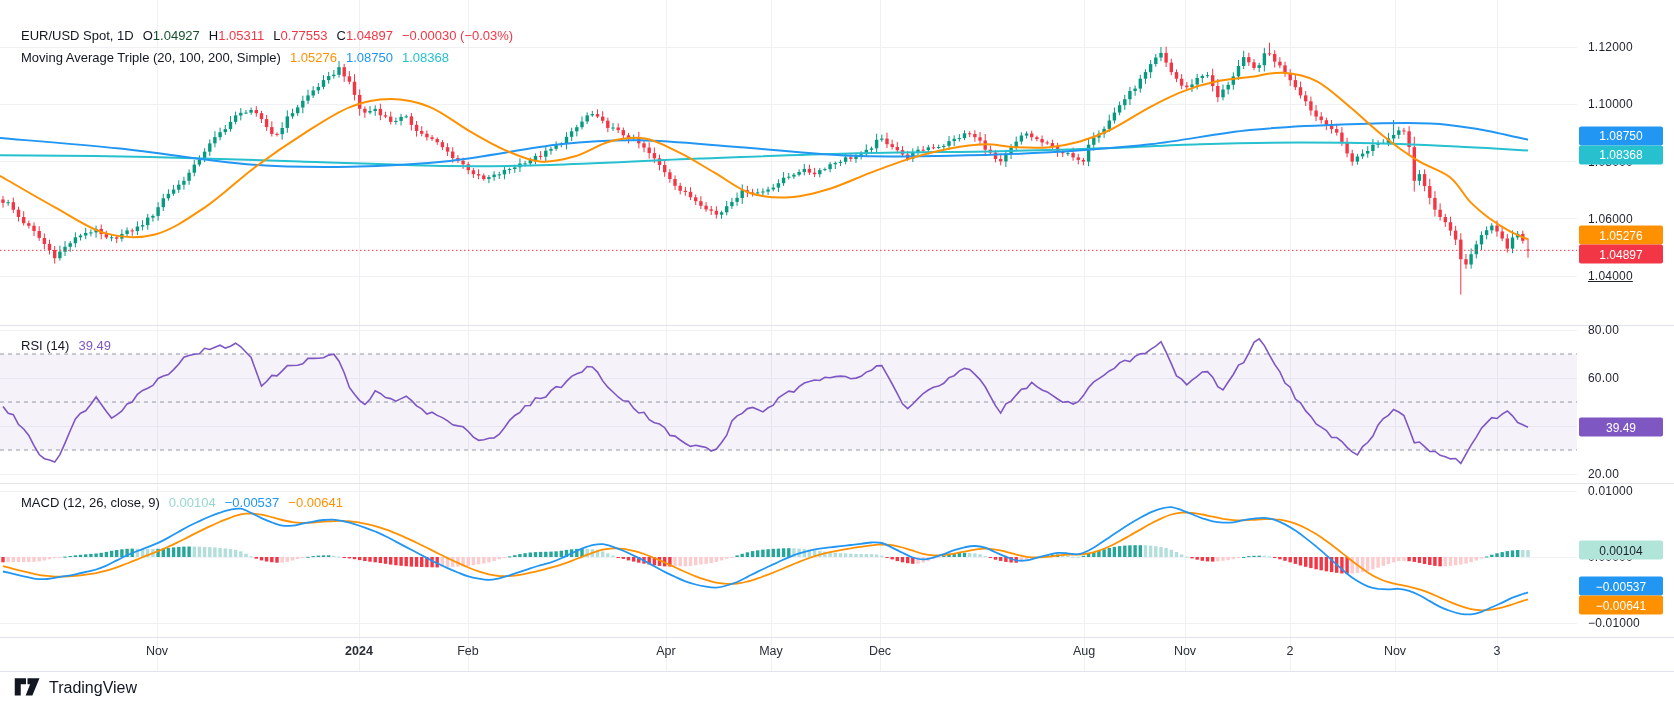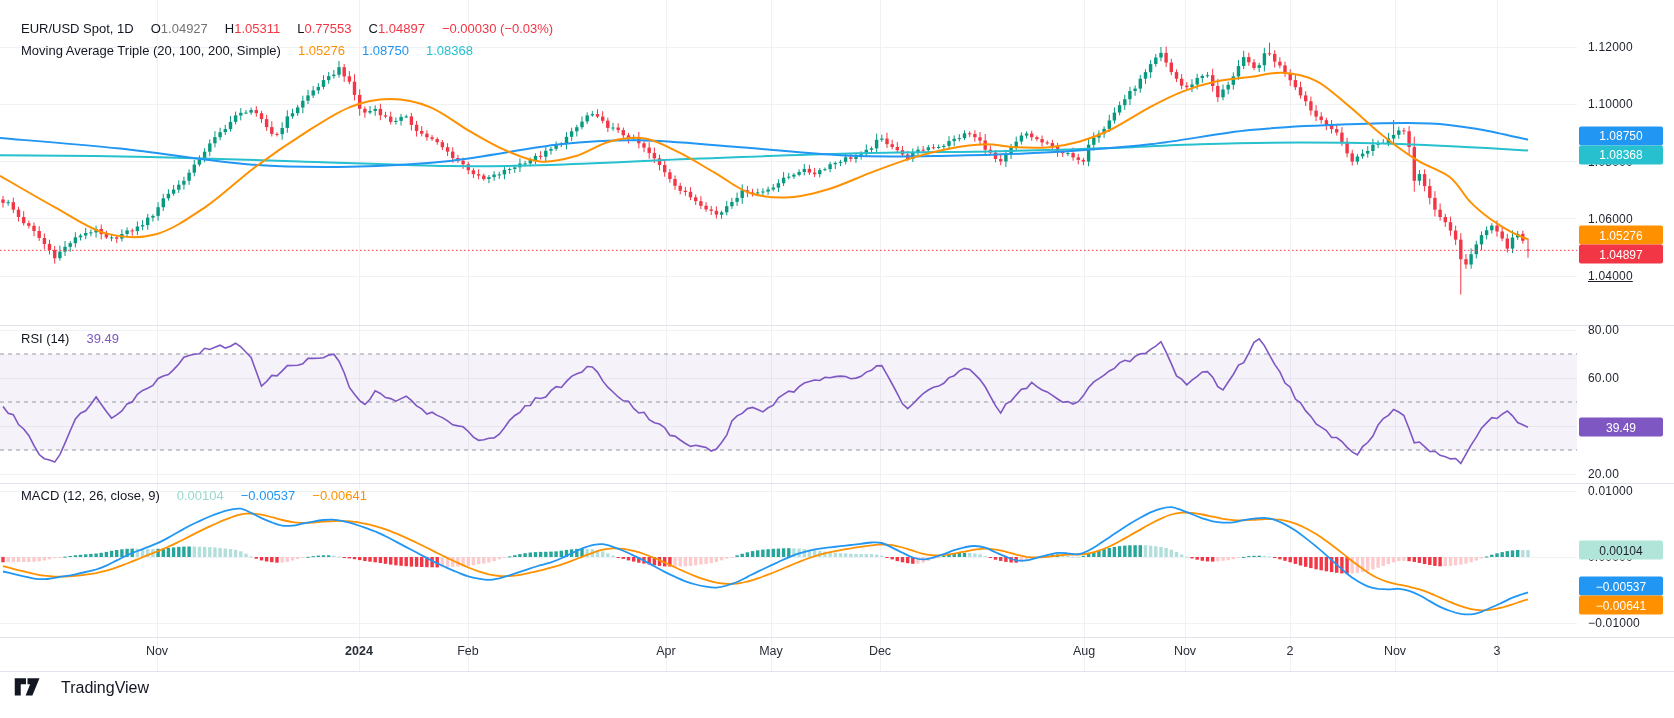--- a/index.html
+++ b/index.html
@@ -1,29 +1,29 @@
 <!DOCTYPE html>
 <html><head>
 <meta charset="utf-8">
 <style>
   html,body{margin:0;padding:0;background:#ffffff;}
   #app{position:relative;width:1674px;height:718px;overflow:hidden;background:#fff;
        font-family:"Liberation Sans",sans-serif;color:#1e222d;}
   #chart-svg{position:absolute;left:0;top:0;z-index:1;}
   .legend{position:absolute;z-index:6;display:flex;flex-direction:column;}
-  .lrow{display:flex;align-items:flex-start;gap:17px;font-size:13px;height:22px;white-space:nowrap;color:#131722;}
+  .lrow{display:flex;align-items:flex-end;gap:9px;font-size:13px;height:22px;white-space:nowrap;color:#131722;}
   .lrow .pair{display:flex;align-items:center;}
   .lrow .k{color:#131722;}
   .ylabel{position:absolute;left:1588px;transform:translateY(-50%);font-size:12px;color:#1e222d;z-index:2;letter-spacing:.2px;}
   .badge{position:absolute;left:1579px;width:84px;height:19px;border-radius:2px;font-size:12px;
          display:flex;align-items:center;justify-content:center;transform:translateY(-50%);z-index:4;}
   .tlabel{position:absolute;transform:translateX(-50%);top:644px;font-size:12.5px;color:#2a2e39;z-index:2;}
   .tlabel.bold{font-weight:700;}
   .axis-hit{position:absolute;z-index:3;}
-  .logo{position:absolute;left:14px;top:677px;display:flex;align-items:center;gap:20px;z-index:6;}
+  .logo{position:absolute;left:14px;top:677px;display:flex;align-items:center;gap:8px;z-index:6;}
   .logo .lg-text{font-size:16px;font-weight:500;color:#131722;}
 </style>
 </head>
 <body>
 
 <div id="app">
   <svg id="chart-svg" width="1674" height="718" viewBox="0 0 1674 718">
       <line x1="157" y1="0" x2="157" y2="671" stroke="#eff1f5" stroke-width="1" shape-rendering="crispEdges"></line>
       <line x1="359" y1="0" x2="359" y2="671" stroke="#eff1f5" stroke-width="1" shape-rendering="crispEdges"></line>
       <line x1="468" y1="0" x2="468" y2="671" stroke="#eff1f5" stroke-width="1" shape-rendering="crispEdges"></line>
@@ -954,21 +954,21 @@
       </g>
       <path d="M3.0,566.2C4.7,566.7,9.9,568.0,13.3,568.8C16.8,569.7,20.2,570.5,23.7,571.3C27.1,572.1,30.6,573.0,34.0,573.8C37.5,574.5,40.9,575.3,44.4,575.7C47.8,576.2,51.2,576.5,54.7,576.6C58.1,576.8,61.6,576.7,65.0,576.6C68.5,576.5,71.9,576.2,75.4,575.9C78.8,575.6,82.3,575.2,85.7,574.7C89.2,574.2,92.6,573.7,96.1,573.1C99.5,572.4,102.9,571.7,106.4,570.7C109.8,569.8,113.3,568.6,116.7,567.4C120.2,566.2,123.6,564.8,127.1,563.5C130.5,562.1,134.0,560.7,137.4,559.3C140.9,557.9,144.3,556.6,147.7,555.2C151.2,553.8,154.6,552.5,158.1,551.1C161.5,549.7,165.0,548.3,168.4,546.7C171.9,545.2,175.3,543.5,178.8,541.8C182.2,540.1,185.7,538.3,189.1,536.6C192.5,534.8,196.0,533.1,199.4,531.4C202.9,529.7,206.3,528.0,209.8,526.4C213.2,524.8,216.7,523.2,220.1,521.7C223.6,520.3,227.0,518.8,230.5,517.6C233.9,516.4,237.4,515.1,240.8,514.4C244.2,513.7,247.7,513.4,251.1,513.4C254.6,513.5,258.0,514.1,261.5,514.7C264.9,515.3,268.4,516.3,271.8,517.2C275.3,518.0,278.7,519.2,282.2,520.0C285.6,520.8,289.0,521.6,292.5,522.1C295.9,522.6,299.4,522.7,302.8,522.8C306.3,522.9,309.7,522.7,313.2,522.5C316.6,522.3,320.1,522.0,323.5,521.7C327.0,521.5,330.4,521.1,333.8,521.0C337.3,520.8,340.7,520.8,344.2,521.0C347.6,521.1,351.1,521.5,354.5,521.9C358.0,522.3,361.4,523.0,364.9,523.7C368.3,524.4,371.8,525.2,375.2,526.2C378.6,527.1,382.1,528.2,385.5,529.4C389.0,530.6,392.4,532.0,395.9,533.4C399.3,534.8,402.8,536.3,406.2,537.9C409.7,539.4,413.1,541.1,416.6,542.7C420.0,544.4,423.5,546.1,426.9,547.8C430.3,549.5,433.8,551.3,437.2,553.0C440.7,554.7,444.1,556.4,447.6,558.1C451.0,559.7,454.5,561.3,457.9,562.9C461.4,564.5,464.8,566.1,468.3,567.5C471.7,568.9,475.1,570.2,478.6,571.4C482.0,572.5,485.5,573.6,488.9,574.4C492.4,575.1,495.8,575.7,499.3,576.0C502.7,576.2,506.2,576.2,509.6,576.0C513.1,575.8,516.5,575.4,519.9,574.8C523.4,574.3,526.8,573.5,530.3,572.7C533.7,572.0,537.2,571.1,540.6,570.3C544.1,569.4,547.5,568.6,551.0,567.6C554.4,566.7,557.9,565.7,561.3,564.6C564.8,563.5,568.2,562.2,571.6,560.9C575.1,559.6,578.5,558.2,582.0,556.8C585.4,555.5,588.9,554.1,592.3,552.9C595.8,551.7,599.2,550.5,602.7,549.7C606.1,549.0,609.6,548.5,613.0,548.4C616.4,548.3,619.9,548.5,623.3,548.9C626.8,549.3,630.2,550.1,633.7,550.9C637.1,551.8,640.6,552.8,644.0,554.0C647.5,555.2,650.9,556.5,654.4,558.0C657.8,559.4,661.2,561.0,664.7,562.5C668.1,564.1,671.6,565.7,675.0,567.3C678.5,568.9,681.9,570.5,685.4,572.0C688.8,573.5,692.3,575.0,695.7,576.3C699.2,577.6,702.6,578.8,706.1,579.9C709.5,580.9,712.9,582.0,716.4,582.6C719.8,583.3,723.3,583.7,726.7,583.9C730.2,584.0,733.6,583.9,737.1,583.5C740.5,583.1,744.0,582.4,747.4,581.5C750.9,580.7,754.3,579.5,757.7,578.4C761.2,577.2,764.6,575.9,768.1,574.6C771.5,573.3,775.0,571.9,778.4,570.5C781.9,569.0,785.3,567.5,788.8,566.1C792.2,564.6,795.7,563.2,799.1,561.8C802.5,560.5,806.0,559.2,809.4,558.0C812.9,556.8,816.3,555.7,819.8,554.7C823.2,553.8,826.7,552.9,830.1,552.2C833.6,551.4,837.0,550.7,840.5,550.1C843.9,549.5,847.4,548.9,850.8,548.4C854.2,547.8,857.7,547.3,861.1,546.8C864.6,546.3,868.0,545.8,871.5,545.4C874.9,545.0,878.4,544.5,881.8,544.4C885.3,544.4,888.7,544.6,892.2,545.1C895.6,545.6,899.0,546.5,902.5,547.5C905.9,548.4,909.4,549.7,912.8,550.7C916.3,551.8,919.7,553.0,923.2,553.8C926.6,554.6,930.1,555.1,933.5,555.3C937.0,555.5,940.4,555.4,943.8,555.1C947.3,554.9,950.7,554.2,954.2,553.6C957.6,553.1,961.1,552.2,964.5,551.6C968.0,550.9,971.4,550.1,974.9,549.6C978.3,549.2,981.8,548.7,985.2,548.7C988.6,548.7,992.1,549.1,995.5,549.6C999.0,550.1,1002.4,551.0,1005.9,551.8C1009.3,552.6,1012.8,553.8,1016.2,554.6C1019.7,555.4,1023.1,556.3,1026.6,556.8C1030.0,557.2,1033.5,557.4,1036.9,557.4C1040.3,557.4,1043.8,557.1,1047.2,556.8C1050.7,556.5,1054.1,555.9,1057.6,555.5C1061.0,555.2,1064.5,554.8,1067.9,554.6C1071.4,554.5,1074.8,554.7,1078.3,554.5C1081.7,554.3,1085.1,554.1,1088.6,553.4C1092.0,552.8,1095.5,551.8,1098.9,550.7C1102.4,549.5,1105.8,548.0,1109.3,546.5C1112.7,544.9,1116.2,543.1,1119.6,541.2C1123.1,539.4,1126.5,537.4,1129.9,535.5C1133.4,533.5,1136.8,531.5,1140.3,529.6C1143.7,527.6,1147.2,525.6,1150.6,523.8C1154.1,521.9,1157.5,520.1,1161.0,518.6C1164.4,517.0,1167.9,515.5,1171.3,514.5C1174.8,513.5,1178.2,512.9,1181.6,512.6C1185.1,512.4,1188.5,512.6,1192.0,512.9C1195.4,513.2,1198.9,513.9,1202.3,514.5C1205.8,515.1,1209.2,516.0,1212.7,516.7C1216.1,517.5,1219.6,518.2,1223.0,518.8C1226.4,519.3,1229.9,519.8,1233.3,520.1C1236.8,520.4,1240.2,520.4,1243.7,520.3C1247.1,520.3,1250.6,520.0,1254.0,519.8C1257.5,519.6,1260.9,519.3,1264.4,519.2C1267.8,519.1,1271.2,518.9,1274.7,519.2C1278.1,519.4,1281.6,519.9,1285.0,520.7C1288.5,521.4,1291.9,522.4,1295.4,523.7C1298.8,525.0,1302.3,526.6,1305.7,528.3C1309.2,530.0,1312.6,532.0,1316.1,534.1C1319.5,536.2,1322.9,538.6,1326.4,541.0C1329.8,543.5,1333.3,546.1,1336.7,548.7C1340.2,551.4,1343.6,554.3,1347.1,557.0C1350.5,559.8,1354.0,562.6,1357.4,565.1C1360.9,567.7,1364.3,570.2,1367.7,572.4C1371.2,574.6,1374.6,576.6,1378.1,578.2C1381.5,579.8,1385.0,581.1,1388.4,582.2C1391.9,583.3,1395.3,583.9,1398.8,584.6C1402.2,585.3,1405.7,585.8,1409.1,586.6C1412.5,587.4,1416.0,588.2,1419.4,589.3C1422.9,590.4,1426.3,591.7,1429.8,593.1C1433.2,594.4,1436.7,596.1,1440.1,597.6C1443.6,599.1,1447.0,600.7,1450.5,602.1C1453.9,603.6,1457.4,605.0,1460.8,606.1C1464.2,607.3,1467.7,608.4,1471.1,609.1C1474.6,609.8,1478.0,610.2,1481.5,610.3C1484.9,610.4,1488.4,610.1,1491.8,609.6C1495.3,609.1,1498.7,608.3,1502.2,607.5C1505.6,606.6,1509.0,605.4,1512.5,604.3C1515.9,603.2,1520.2,601.7,1522.8,600.9C1525.4,600.0,1527.1,599.6,1528.0,599.3" fill="none" stroke="#ff9100" stroke-width="1.8"></path>
       <path d="M3.0,571.5C4.7,571.9,9.9,573.1,13.3,573.9C16.8,574.7,20.2,575.5,23.7,576.3C27.1,577.1,30.6,578.1,34.0,578.6C37.5,579.1,40.9,579.3,44.4,579.2C47.8,579.1,51.2,578.3,54.7,577.8C58.1,577.3,61.6,576.8,65.0,576.2C68.5,575.6,71.9,575.0,75.4,574.3C78.8,573.6,82.3,572.8,85.7,572.0C89.2,571.2,92.6,570.6,96.1,569.5C99.5,568.5,102.9,567.1,106.4,565.6C109.8,564.1,113.3,562.1,116.7,560.4C120.2,558.7,123.6,556.9,127.1,555.3C130.5,553.7,134.0,552.3,137.4,551.0C140.9,549.6,144.3,548.4,147.7,547.1C151.2,545.7,154.6,544.5,158.1,542.9C161.5,541.4,165.0,539.5,168.4,537.6C171.9,535.8,175.3,533.7,178.8,531.7C182.2,529.8,185.7,527.8,189.1,526.0C192.5,524.3,196.0,522.7,199.4,521.1C202.9,519.5,206.3,517.9,209.8,516.5C213.2,515.1,216.7,513.8,220.1,512.7C223.6,511.5,227.0,510.3,230.5,509.7C233.9,509.0,237.4,508.1,240.8,508.7C244.2,509.2,247.7,511.3,251.1,512.9C254.6,514.4,258.0,516.6,261.5,518.1C264.9,519.7,268.4,521.1,271.8,522.4C275.3,523.6,278.7,525.1,282.2,525.6C285.6,526.2,289.0,526.0,292.5,525.6C295.9,525.3,299.4,524.2,302.8,523.5C306.3,522.9,309.7,522.2,313.2,521.6C316.6,521.0,320.1,520.4,323.5,520.0C327.0,519.7,330.4,519.4,333.8,519.7C337.3,519.9,340.7,520.8,344.2,521.5C347.6,522.3,351.1,523.1,354.5,524.1C358.0,525.2,361.4,526.4,364.9,527.7C368.3,528.9,371.8,530.1,375.2,531.5C378.6,533.0,382.1,534.5,385.5,536.2C389.0,537.9,392.4,539.8,395.9,541.6C399.3,543.4,402.8,545.3,406.2,547.1C409.7,548.9,413.1,550.7,416.6,552.5C420.0,554.4,423.5,556.2,426.9,558.0C430.3,559.8,433.8,561.7,437.2,563.3C440.7,565.0,444.1,566.6,447.6,568.1C451.0,569.6,454.5,571.1,457.9,572.5C461.4,573.9,464.8,575.4,468.3,576.4C471.7,577.4,475.1,578.1,478.6,578.7C482.0,579.3,485.5,579.9,488.9,579.9C492.4,579.8,495.8,579.0,499.3,578.3C502.7,577.5,506.2,576.5,509.6,575.4C513.1,574.3,516.5,573.1,519.9,571.9C523.4,570.7,526.8,569.4,530.3,568.3C533.7,567.2,537.2,566.2,540.6,565.2C544.1,564.2,547.5,563.4,551.0,562.3C554.4,561.1,557.9,559.8,561.3,558.3C564.8,556.8,568.2,554.8,571.6,553.2C575.1,551.6,578.5,550.0,582.0,548.6C585.4,547.3,588.9,545.9,592.3,545.1C595.8,544.4,599.2,543.8,602.7,544.1C606.1,544.4,609.6,545.7,613.0,546.8C616.4,547.9,619.9,549.3,623.3,550.8C626.8,552.3,630.2,553.9,633.7,555.6C637.1,557.2,640.6,558.9,644.0,560.6C647.5,562.4,650.9,564.4,654.4,566.3C657.8,568.1,661.2,570.2,664.7,571.9C668.1,573.7,671.6,575.2,675.0,576.8C678.5,578.4,681.9,580.0,685.4,581.3C688.8,582.5,692.3,583.6,695.7,584.5C699.2,585.5,702.6,586.2,706.1,586.7C709.5,587.3,712.9,587.8,716.4,587.6C719.8,587.4,723.3,586.5,726.7,585.5C730.2,584.6,733.6,583.4,737.1,582.0C740.5,580.5,744.0,578.6,747.4,576.9C750.9,575.1,754.3,573.3,757.7,571.6C761.2,570.0,764.6,568.4,768.1,566.8C771.5,565.2,775.0,563.6,778.4,562.0C781.9,560.4,785.3,558.7,788.8,557.3C792.2,555.9,795.7,554.5,799.1,553.4C802.5,552.3,806.0,551.4,809.4,550.6C812.9,549.8,816.3,549.1,819.8,548.6C823.2,548.1,826.7,547.7,830.1,547.3C833.6,546.9,837.0,546.6,840.5,546.2C843.9,545.8,847.4,545.4,850.8,545.0C854.2,544.6,857.7,544.3,861.1,543.8C864.6,543.4,868.0,542.6,871.5,542.5C874.9,542.4,878.4,542.2,881.8,543.0C885.3,543.9,888.7,545.9,892.2,547.6C895.6,549.2,899.0,551.1,902.5,552.8C905.9,554.5,909.4,556.4,912.8,557.5C916.3,558.6,919.7,559.5,923.2,559.4C926.6,559.4,930.1,558.3,933.5,557.4C937.0,556.5,940.4,555.3,943.8,554.1C947.3,552.9,950.7,551.3,954.2,550.1C957.6,549.0,961.1,548.0,964.5,547.3C968.0,546.6,971.4,545.9,974.9,546.0C978.3,546.1,981.8,546.7,985.2,547.7C988.6,548.8,992.1,550.8,995.5,552.3C999.0,553.8,1002.4,555.3,1005.9,556.7C1009.3,558.0,1012.8,559.7,1016.2,560.3C1019.7,560.9,1023.1,560.8,1026.6,560.4C1030.0,560.0,1033.5,558.7,1036.9,557.8C1040.3,556.9,1043.8,555.9,1047.2,555.1C1050.7,554.3,1054.1,553.2,1057.6,552.9C1061.0,552.6,1064.5,553.1,1067.9,553.4C1071.4,553.6,1074.8,554.7,1078.3,554.2C1081.7,553.8,1085.1,552.1,1088.6,550.5C1092.0,548.8,1095.5,546.5,1098.9,544.3C1102.4,542.1,1105.8,539.7,1109.3,537.4C1112.7,535.1,1116.2,532.6,1119.6,530.4C1123.1,528.1,1126.5,525.9,1129.9,523.8C1133.4,521.7,1136.8,519.7,1140.3,517.8C1143.7,515.9,1147.2,513.9,1150.6,512.4C1154.1,510.8,1157.5,509.4,1161.0,508.6C1164.4,507.7,1167.9,506.9,1171.3,507.1C1174.8,507.4,1178.2,509.0,1181.6,510.1C1185.1,511.3,1188.5,512.9,1192.0,514.2C1195.4,515.6,1198.9,517.1,1202.3,518.3C1205.8,519.4,1209.2,520.6,1212.7,521.3C1216.1,522.0,1219.6,522.4,1223.0,522.6C1226.4,522.7,1229.9,522.7,1233.3,522.3C1236.8,521.9,1240.2,520.8,1243.7,520.2C1247.1,519.6,1250.6,519.0,1254.0,518.6C1257.5,518.2,1260.9,517.7,1264.4,517.9C1267.8,518.1,1271.2,518.7,1274.7,519.8C1278.1,520.9,1281.6,522.6,1285.0,524.4C1288.5,526.2,1291.9,528.3,1295.4,530.6C1298.8,532.9,1302.3,535.5,1305.7,538.1C1309.2,540.8,1312.6,543.5,1316.1,546.4C1319.5,549.2,1322.9,552.2,1326.4,555.3C1329.8,558.3,1333.3,561.5,1336.7,564.6C1340.2,567.6,1343.6,571.0,1347.1,573.7C1350.5,576.5,1354.0,579.0,1357.4,581.1C1360.9,583.2,1364.3,585.1,1367.7,586.4C1371.2,587.7,1374.6,588.4,1378.1,588.9C1381.5,589.3,1385.0,589.3,1388.4,589.3C1391.9,589.3,1395.3,588.6,1398.8,588.8C1402.2,589.1,1405.7,589.7,1409.1,590.8C1412.5,591.9,1416.0,593.5,1419.4,595.2C1422.9,596.9,1426.3,599.1,1429.8,601.1C1433.2,603.1,1436.7,605.3,1440.1,606.9C1443.6,608.6,1447.0,609.9,1450.5,611.0C1453.9,612.2,1457.4,613.2,1460.8,613.8C1464.2,614.3,1467.7,614.6,1471.1,614.3C1474.6,614.0,1478.0,613.0,1481.5,611.8C1484.9,610.6,1488.4,608.8,1491.8,607.3C1495.3,605.8,1498.7,604.2,1502.2,602.6C1505.6,601.0,1509.0,599.1,1512.5,597.7C1515.9,596.3,1520.2,594.9,1522.8,594.0C1525.4,593.1,1527.1,592.7,1528.0,592.4" fill="none" stroke="#2196f3" stroke-width="1.8"></path>
     </svg>
 
   <div class="legend" style="left:21px;top:21px;">
     <div class="lrow">
       <span>EUR/USD Spot, 1D</span>
       <span class="pair">
           <span class="k">O</span>
-          <span style="color: #737373;">1.04927</span>
+          <span style="color: #14532d;">1.04927</span>
         </span>
       <span class="pair">
           <span class="k">H</span>
           <span style="color: rgb(242, 54, 69);">1.05311</span>
         </span>
       <span class="pair">
           <span class="k">L</span>
           <span style="color: rgb(242, 54, 69);">0.77553</span>
         </span>
       <span class="pair">

